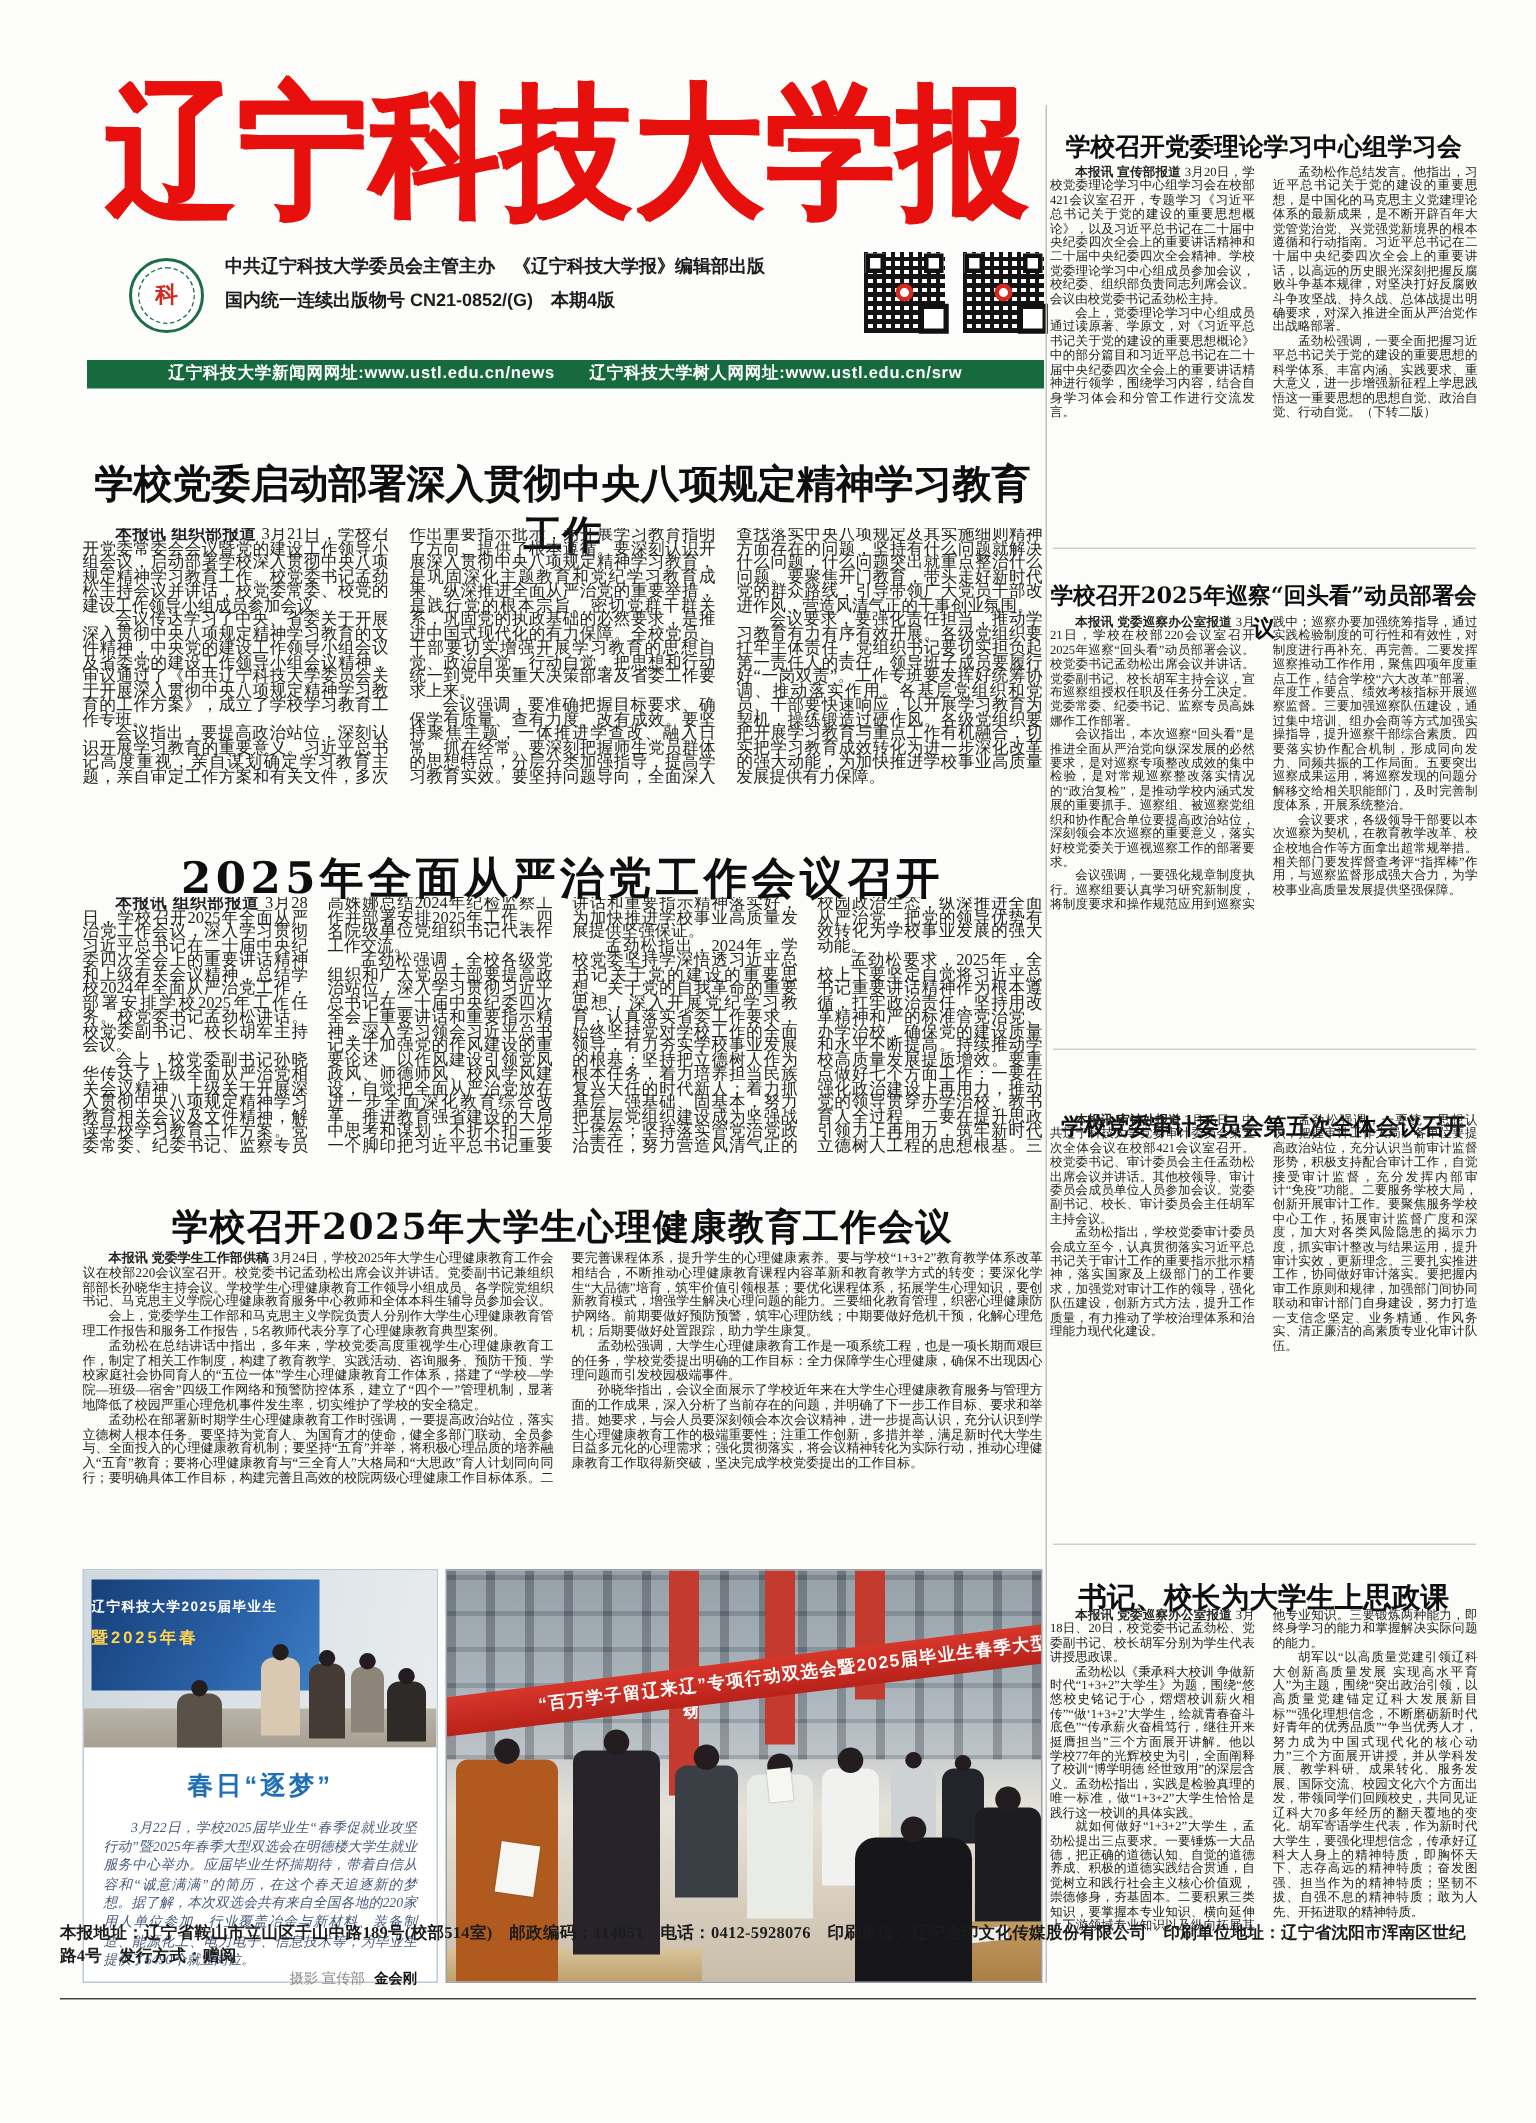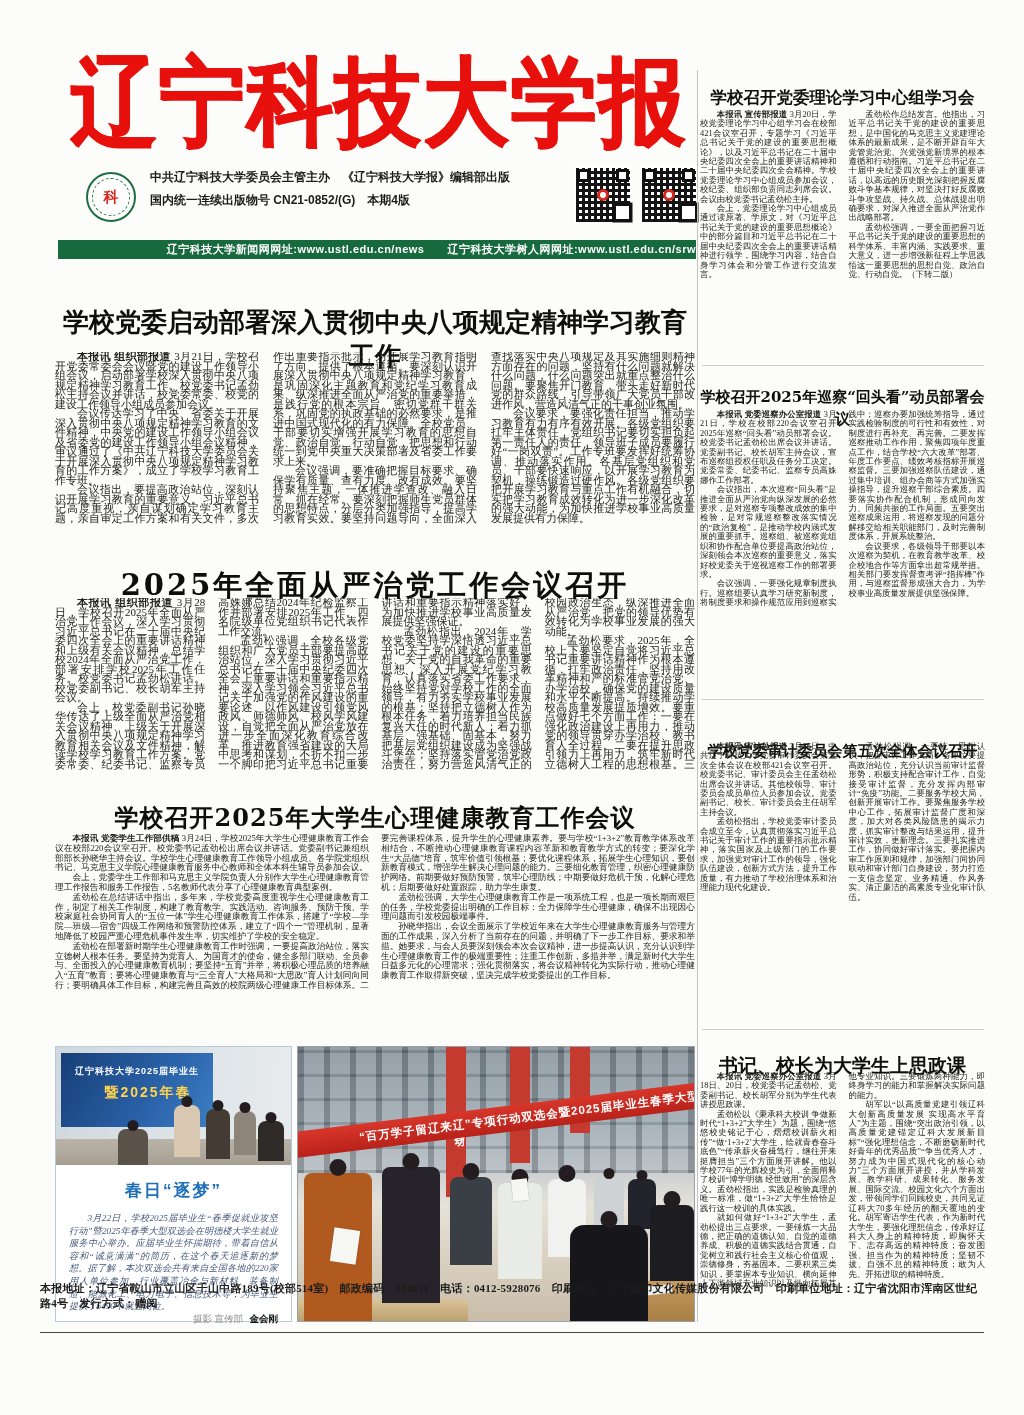--- a/index.html
+++ b/index.html
@@ -21,21 +21,21 @@
   .qr{position:absolute;top:2px;width:54px;height:54px;background:
       repeating-linear-gradient(0deg,#141414 0 3px,rgba(255,255,255,0) 3px 6px),
       repeating-linear-gradient(90deg,#141414 0 3px,#ffffff 3px 6px);
       outline:2px solid #fff;}
   .qr i{position:absolute;left:50%;top:50%;width:12px;height:12px;margin:-6px 0 0 -6px;border-radius:50%;
       background:#fff;border:3px solid #d6291f;box-sizing:border-box;}
   .qr::before,.qr::after{content:"";position:absolute;width:13px;height:13px;background:#fff;border:3.5px solid #111;box-sizing:border-box;}
   .qr::before{left:1px;top:1px;} .qr::after{right:1px;top:1px;box-shadow:0 37px 0 0 #fff, 0 37px 0 3.5px #111;}
   .qr1{right:66px;} .qr2{right:0;}
   .urlbar{position:absolute;left:58px;top:240px;width:638px;height:19px;background:#17693e;color:#fff;
-    font-family:"Liberation Sans", sans-serif;font-size:11px;font-weight:bold;line-height:19px;text-align:right;letter-spacing:.5px;}
+    font-family:"Liberation Sans", sans-serif;font-size:11px;font-weight:bold;line-height:19px;text-align:center;letter-spacing:.5px;}
 
   
   .hl{position:absolute;text-align:center;color:#0e0e0e;}
   .body{position:absolute;overflow:hidden;text-align:justify;font-size:11px;line-height:9.5px;color:#222;}
   .body p{margin:0;text-indent:2em;}
   .body b{font-family:"Liberation Sans", sans-serif;font-weight:bold;}
   .cols2{column-count:2;column-gap:12px;}
   .cols3{column-count:3;column-gap:14px;}
   .cols4{column-count:4;column-gap:13px;}
 
@@ -57,23 +57,23 @@
   .bodyR2{top:410px;height:282px;}
   .titleR3{top:728px;font-size:15px;line-height:22px;}
   .bodyR3{top:742px;height:282px;}
   .titleR4{top:1036px;font-size:19px;line-height:26px;}
   .bodyR4{top:1072px;height:250px;}
 
   
   .photoL-wrap{position:absolute;left:55px;top:1046px;width:237px;height:276px;border:1px solid #bcc9d6;box-sizing:border-box;background:#fff;}
   .photoL{position:relative;width:100%;height:118px;overflow:hidden;background:linear-gradient(100deg,#cfd8de 0%,#dde4e8 55%,#e9ecee 100%);}
   .photoL .screen{position:absolute;left:5px;top:6px;width:152px;height:74px;background:linear-gradient(120deg,#173f78 0%,#2a62a8 60%,#3d7ec4 100%);
-     color:#fff;font-family:"Liberation Sans", sans-serif;font-weight:bold;text-align:center;padding-top:12px;box-sizing:border-box;}
+     color:#fff;font-family:"Liberation Sans", sans-serif;font-weight:bold;padding-top:12px;box-sizing:border-box;}
   .photoL .screen .l1{font-size:9px;letter-spacing:1px;}
-  .photoL .screen .l2{font-size:14px;color:#ffd34d;margin-top:6px;letter-spacing:2px;padding-left:22px;}
+  .photoL .screen .l2{font-size:11px;color:#ffd34d;margin-top:6px;letter-spacing:2px;}
   .photoL .floor{position:absolute;left:0;bottom:0;width:100%;height:26px;background:linear-gradient(#b9b3a8,#a79f92);}
   .caption{position:relative;padding:10px 13px 0 13px;}
   .cap-title{text-align:center;color:#1f6fb8;font-family:"Liberation Sans", sans-serif;font-weight:bold;font-size:17px;letter-spacing:2px;margin:4px 0 10px 0;}
   .cap-text{color:#47597a;font-size:9.2px;line-height:12.6px;text-align:justify;text-indent:2em;font-style:italic;}
   .cap-credit{position:absolute;right:13px;top:148px;font-size:9.5px;color:#111;}
   .cap-credit .lbl{color:#8a8a8a;margin-right:4px;font-family:"Liberation Sans", sans-serif;}
   .cap-credit .name{font-weight:bold;font-family:"Liberation Sans", sans-serif;}
 
   .photoR{position:absolute;left:297px;top:1046px;width:398px;height:276px;overflow:hidden;border:1px solid #9aa1a8;box-sizing:border-box;
      background:linear-gradient(180deg,#8e979e 0%,#aeb6bc 28%,#c9cdd0 44%,#e6e2d8 58%,#d9d0c1 78%,#c9bda9 100%);}

